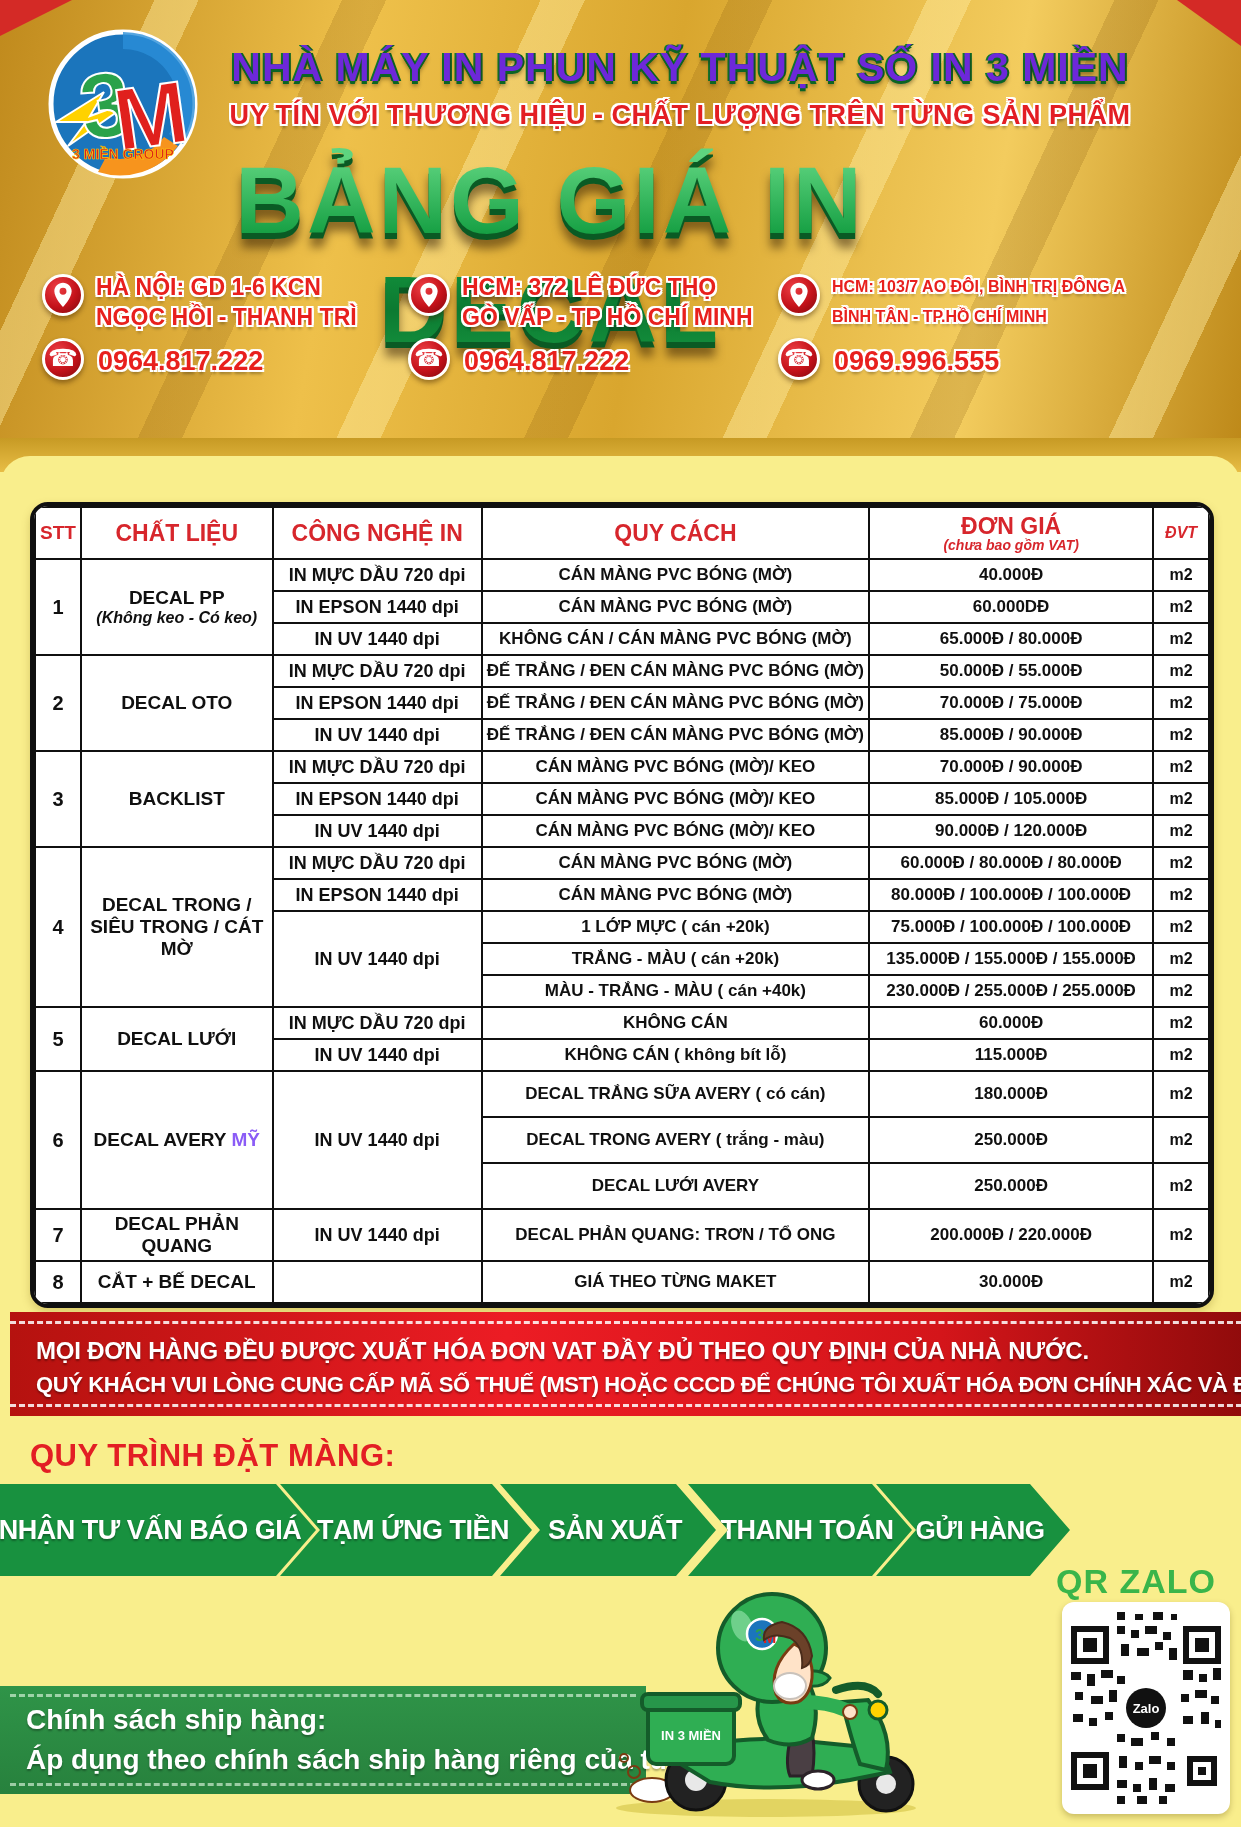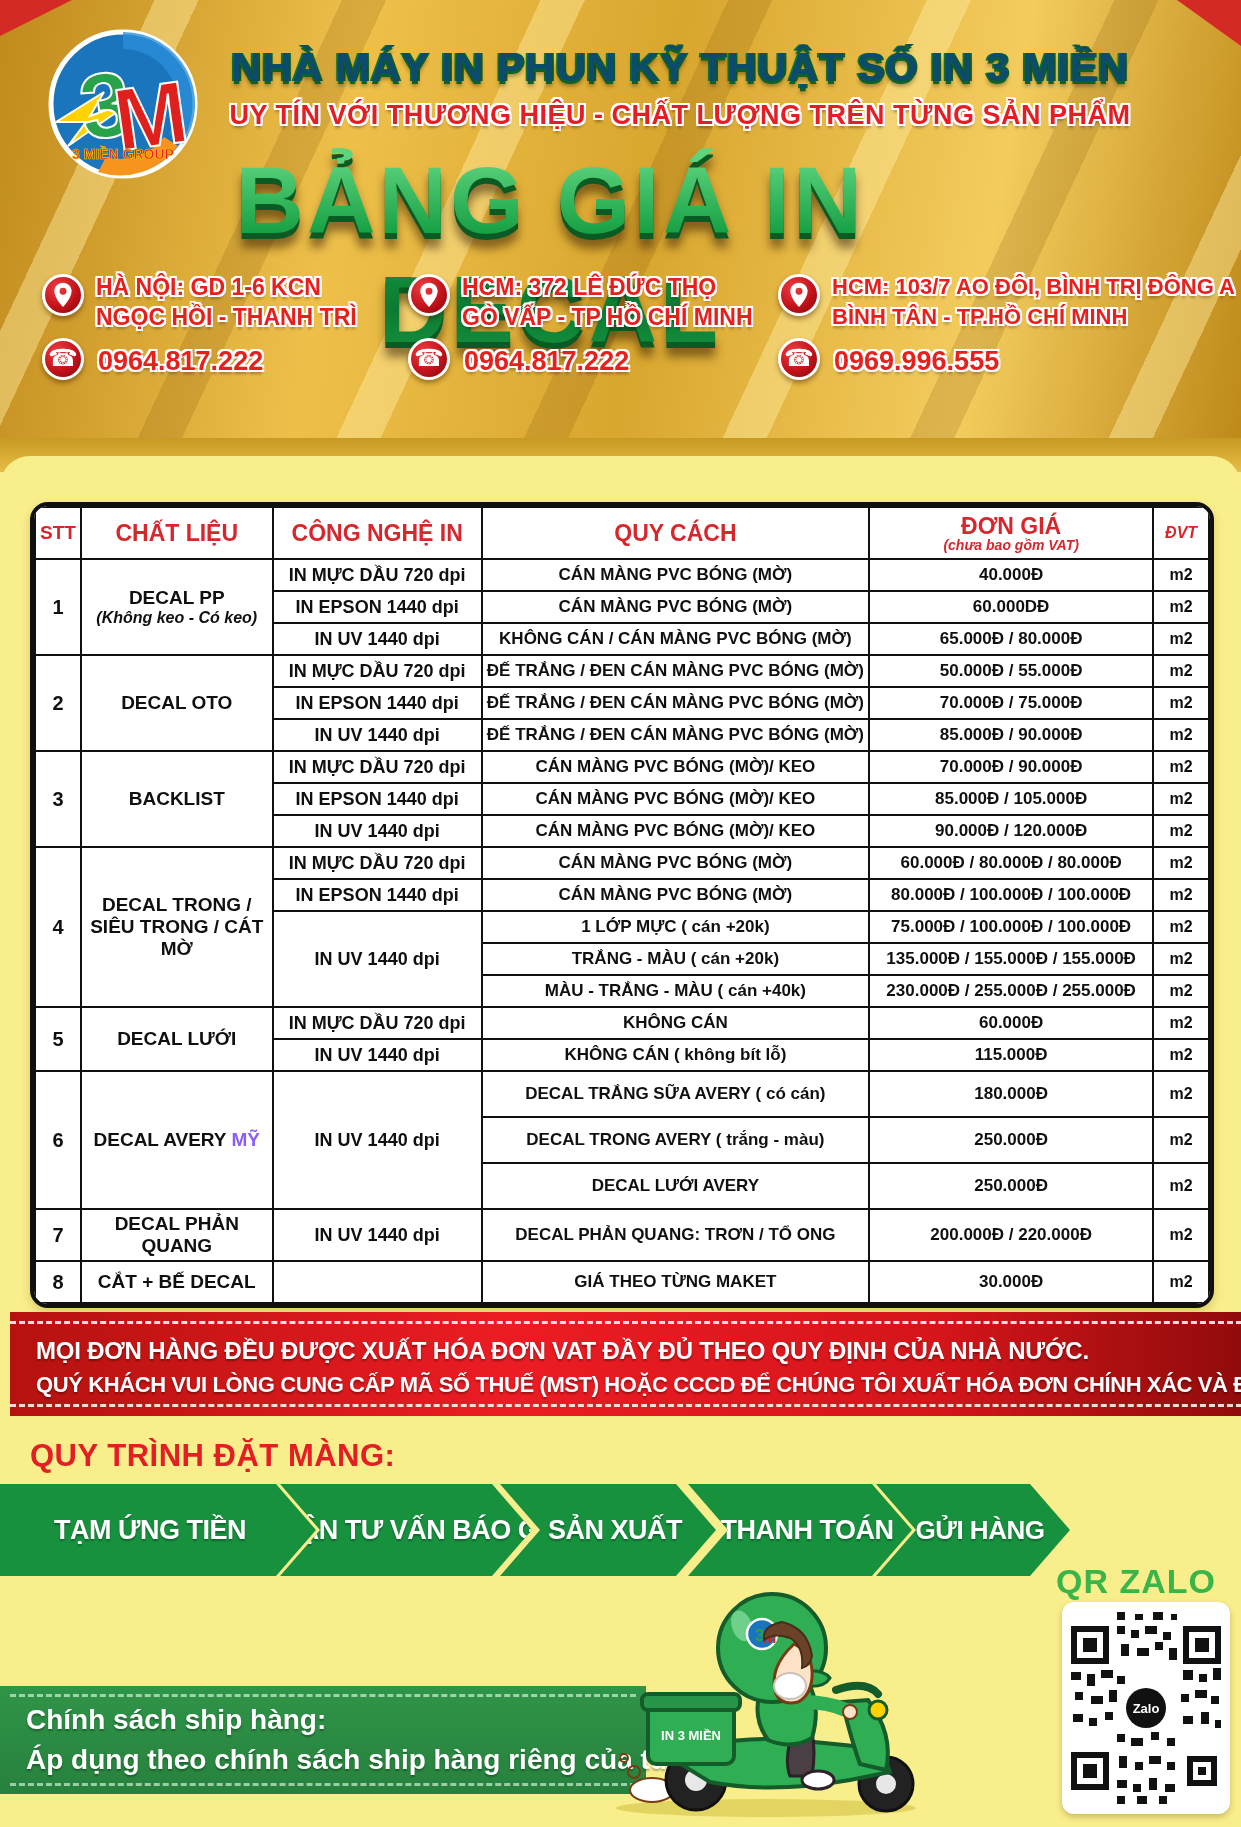--- a/index.html
+++ b/index.html
@@ -19,38 +19,38 @@
   .gold-bar{position:absolute;left:0;top:438px;width:1241px;height:34px;
     background:linear-gradient(#c79a24,#e8bd45);}
   .yellow-panel{position:absolute;left:0;top:456px;width:1241px;height:1371px;
     background:#f9ee8c;border-radius:30px 30px 0 0;}
 
   
   .logo{position:absolute;left:38px;top:26px;width:170px;height:160px;}
 
   
   .company-name{position:absolute;left:170px;top:44px;width:1020px;text-align:center;
-    font-size:41px;font-weight:900;letter-spacing:1px;color:#0c4a6e;
+    font-size:41px;font-weight:900;letter-spacing:1px;color:#6d28d9;
     text-shadow:0 3px 0 #0b6425,0 5px 4px rgba(40,25,0,.45),2px 0 0 #0b6425,-2px 0 0 #0e7a30;}
   .slogan{position:absolute;left:170px;top:100px;width:1020px;text-align:center;
     font-size:27px;font-weight:900;color:#e31e24;letter-spacing:.5px;
     text-shadow:-2px -2px 0 #fff,2px -2px 0 #fff,-2px 2px 0 #fff,2px 2px 0 #fff,0 -2px 0 #fff,0 2px 0 #fff,-2px 0 0 #fff,2px 0 0 #fff,0 4px 3px rgba(0,0,0,.35);}
   .big-title{position:absolute;left:130px;top:146px;width:840px;text-align:center;
     font-size:95px;font-weight:900;letter-spacing:3px;color:#1fae4a;
     background:linear-gradient(#5ed47f 5%,#17a044 40%,#0c7a31 75%,#169540);
     -webkit-background-clip:text;background-clip:text;-webkit-text-fill-color:transparent;
     filter:drop-shadow(0 6px 0 #0a5a24) drop-shadow(0 9px 5px rgba(40,20,0,.5));}
 
   
   .contact-col{position:absolute;top:272px;}
   .contact-col .addr{position:absolute;left:54px;top:0;font-weight:900;color:#e8201d;line-height:30px;
     text-shadow:-2px -2px 0 #fff,2px -2px 0 #fff,-2px 2px 0 #fff,2px 2px 0 #fff,0 -2px 0 #fff,0 2px 0 #fff,-2px 0 0 #fff,2px 0 0 #fff,0 4px 3px rgba(0,0,0,.3);}
   .contact-col .addr div{white-space:nowrap;}
   .c1 .addr,.c2 .addr{font-size:23px;}
-  .c3 .addr{font-size:22px;}
+  .c3 .addr{font-size:16px;}
   .icon-circle{position:absolute;left:0;width:42px;height:42px;border-radius:50%;
     background:radial-gradient(circle at 35% 30%,#ed3f45,#c4121a 55%,#7e080d);
     border:3px solid #fff;box-shadow:0 3px 5px rgba(60,30,0,.45);display:flex;align-items:center;justify-content:center;}
   .pin-top{top:2px;}
   .phone-row{position:absolute;top:66px;left:0;height:46px;}
   .phone-row .icon-circle{top:0;}
   .phone-glyph{color:#fff;font-size:24px;line-height:1;transform:translateY(-1px);}
   .phone-num{position:absolute;left:56px;top:8px;font-size:27px;font-weight:900;color:#e8201d;white-space:nowrap;
     text-shadow:-2px -2px 0 #fff,2px -2px 0 #fff,-2px 2px 0 #fff,2px 2px 0 #fff,0 4px 3px rgba(0,0,0,.3);}
   .c1{left:42px;} .c2{left:408px;} .c3{left:778px;}
@@ -378,22 +378,22 @@
 
   <div class="vat-banner">
     <div class="vat-text">
       <div class="l1">MỌI ĐƠN HÀNG ĐỀU ĐƯỢC XUẤT HÓA ĐƠN VAT ĐẦY ĐỦ THEO QUY ĐỊNH CỦA NHÀ NƯỚC.</div>
       <div class="l2">QUÝ KHÁCH VUI LÒNG CUNG CẤP MÃ SỐ THUẾ (MST) HOẶC CCCD ĐỂ CHÚNG TÔI XUẤT HÓA ĐƠN CHÍNH XÁC VÀ ĐÚNG THÔNG TIN.</div>
     </div>
   </div>
 
   <div class="process-title">QUY TRÌNH ĐẶT MÀNG:</div>
   <div class="steps">
+      <div class="step">NHẬN TƯ VẤN BÁO GIÁ</div>
       <div class="step">TẠM ỨNG TIỀN</div>
-      <div class="step">NHẬN TƯ VẤN BÁO GIÁ</div>
       <div class="step">SẢN XUẤT</div>
       <div class="step">THANH TOÁN</div>
       <div class="step">GỬI HÀNG</div>
     </div>
 
   <div class="qr-label">QR ZALO</div>
   <div class="qr-card">
     <svg width="150" height="192" viewBox="0 0 150 192">
       <g fill="#111">
 

